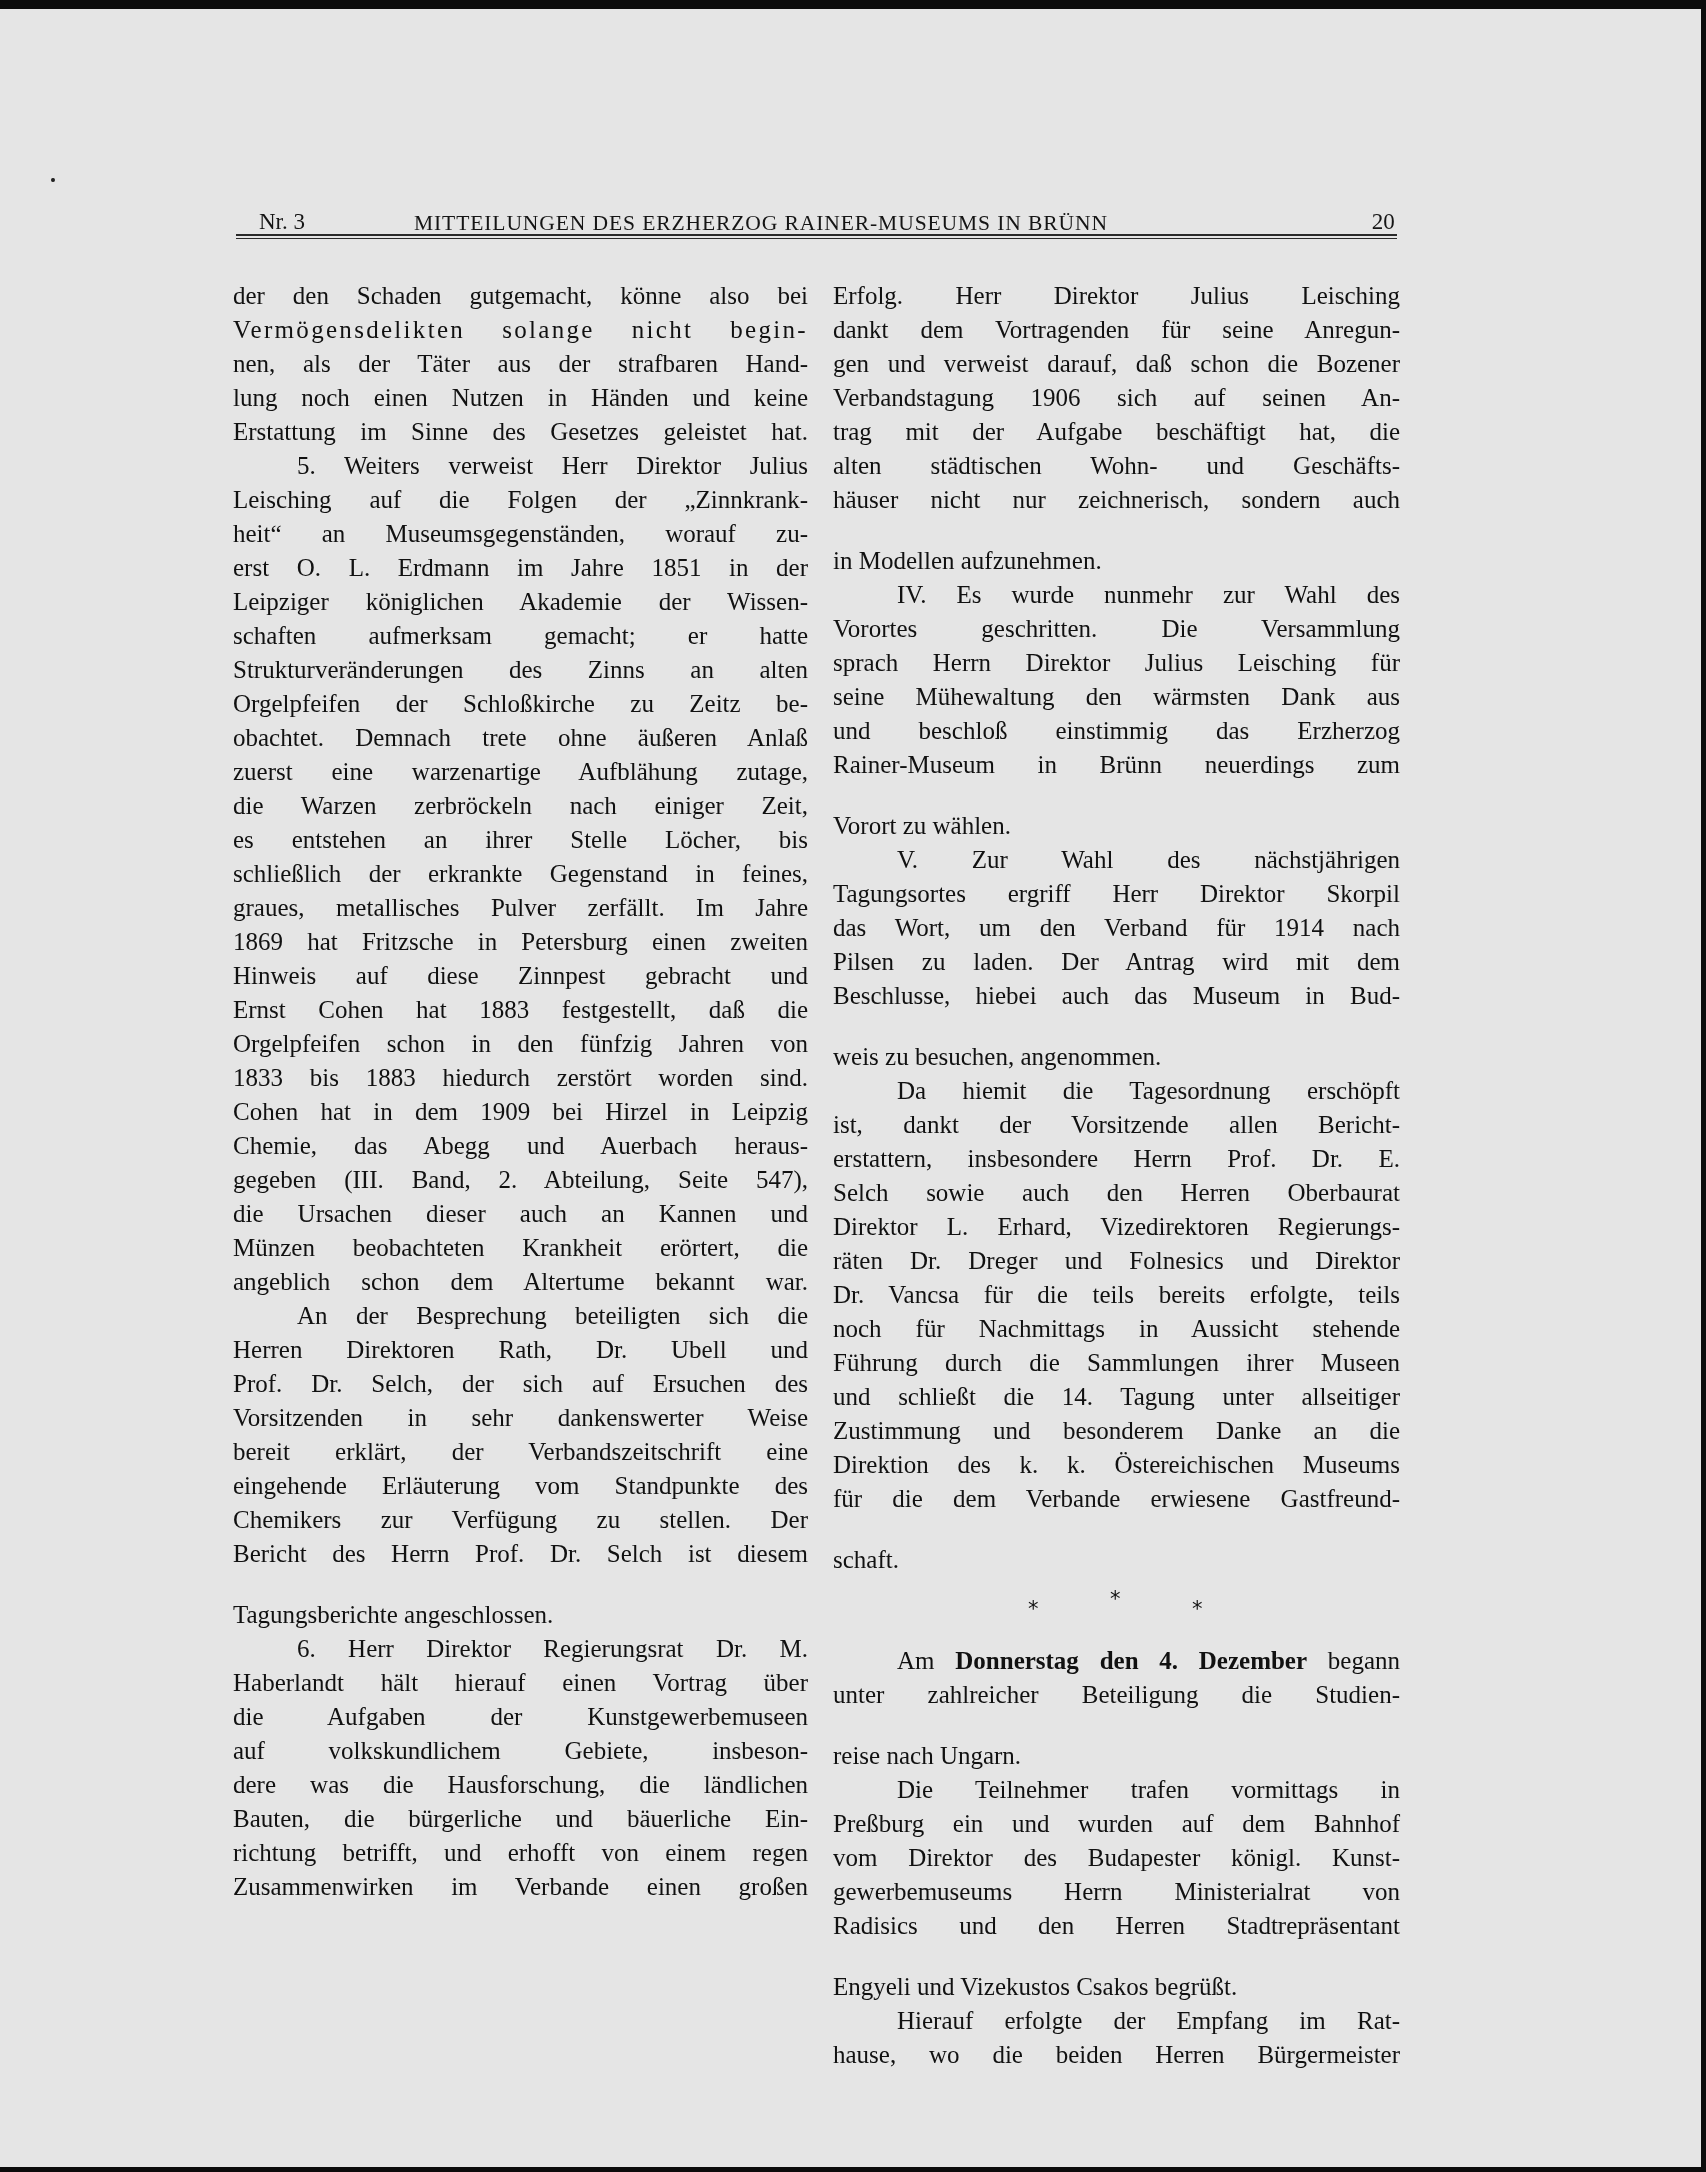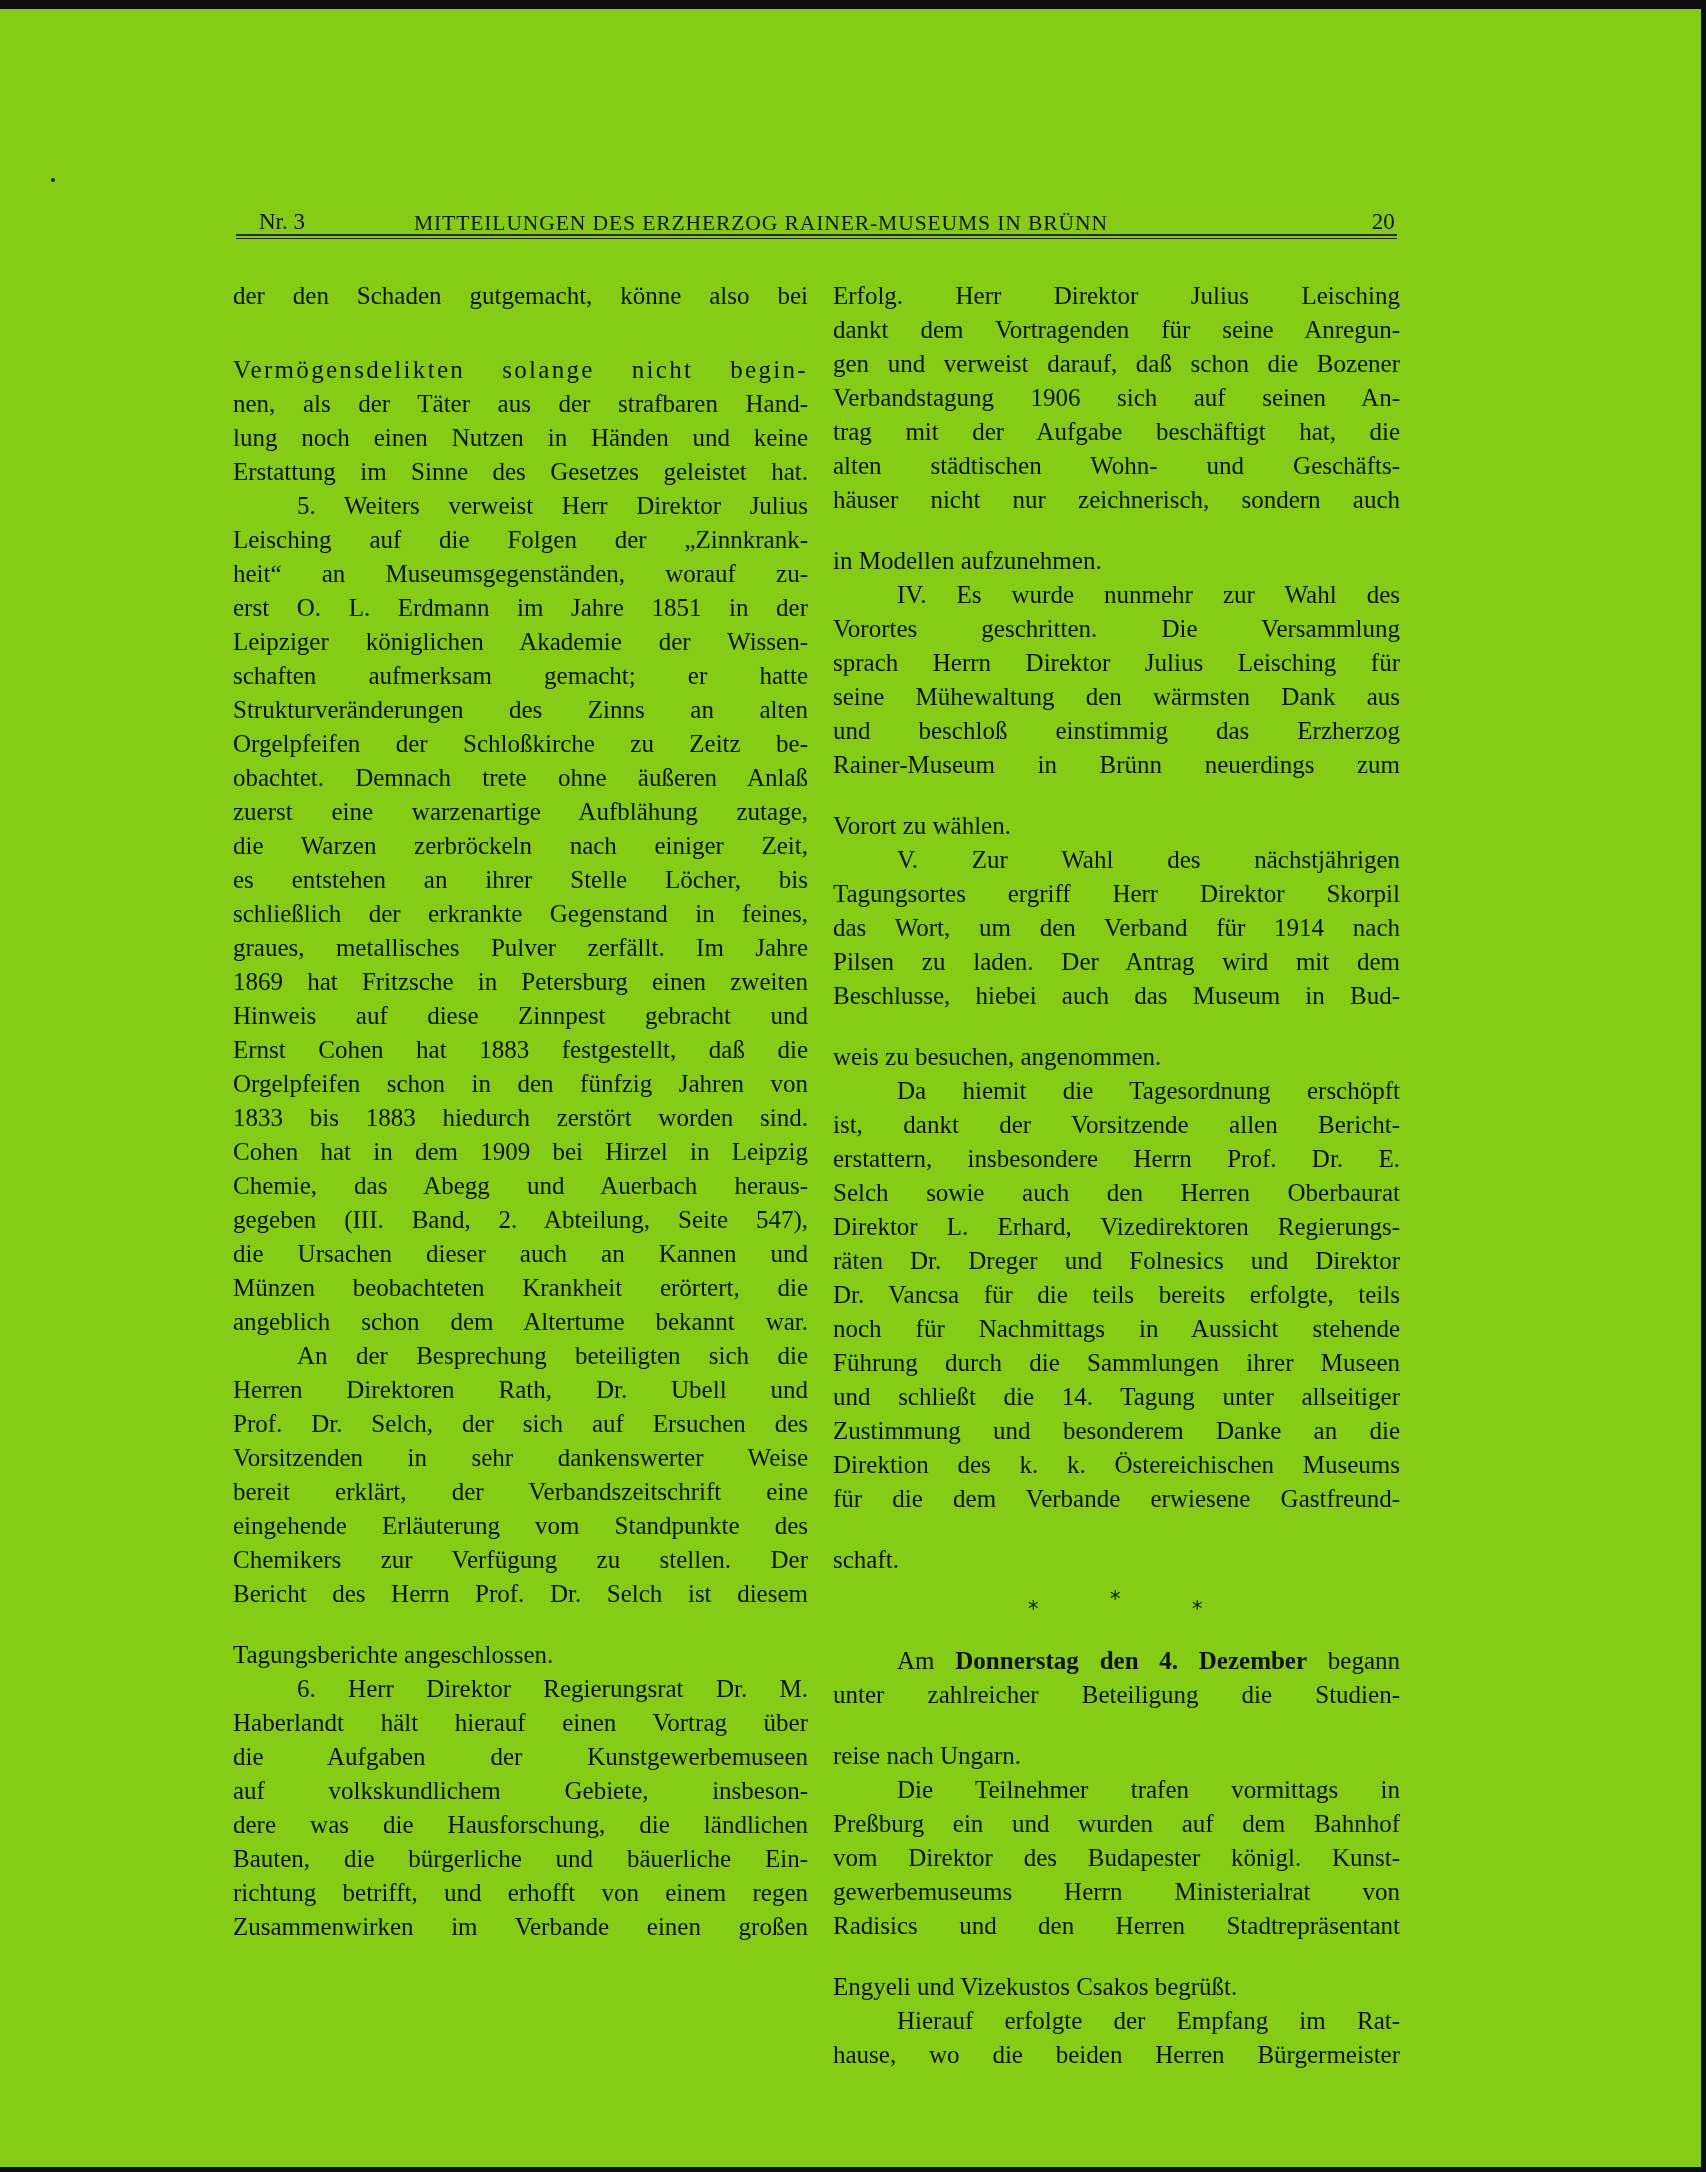--- a/index.html
+++ b/index.html
@@ -2,21 +2,21 @@
 <html style="font-size:9.3px"><head>
 <meta charset="utf-8">
 <style>
   html, body { margin: 0; padding: 0; }
   body {
     width: 1707px; height: 2172px; position: relative; overflow: hidden;
     background: #0c0c0c;
   }
   .page {
     position: absolute; left: 0; top: 9.3px; width: 1701px; height: 2158px;
-    background: #84cc16;
+    background: #e5e5e5;
   }
   .stray-dot {
     position: absolute; left: 51px; top: 169px; width: 3.5px; height: 4.1px;
     background: #222; border-radius: 50%;
   }
   .running-head {
     position: absolute; left: 236px; top: 193px; width: 1161px; height: 35px;
     font-family: "Liberation Serif", serif; color: #151515;
   }
   .rh-nr { position: absolute; left: 23px; top: 7px; font-size: 23px; }
@@ -35,21 +35,21 @@
     line-height: 34px;
   }
   .col.left { left: 233px; }
   .col.right { left: 833px; width: 567px; }
   .line {
     display: block; white-space: nowrap; text-align: justify;
     text-align-last: justify; height: 34px; overflow: visible;
   }
   .line.last { text-align-last: left; margin-top: 27px; }
   .line.indent { padding-left: 64px; font-family: Liberation Serif, serif; }
-  .sp { letter-spacing: 2.3px; margin-top: 40px; }
+  .sp { letter-spacing: 2.3px; }
   .b { font-weight: bold; margin-top: 39px; }
   .stars {
     position: relative; height: 67px;
   }
   .star { position: absolute; font-size: 21px; font-family: "DejaVu Sans", sans-serif; color: #111; }
 </style>
 </head>
 <body>
 
 <div class="page">

